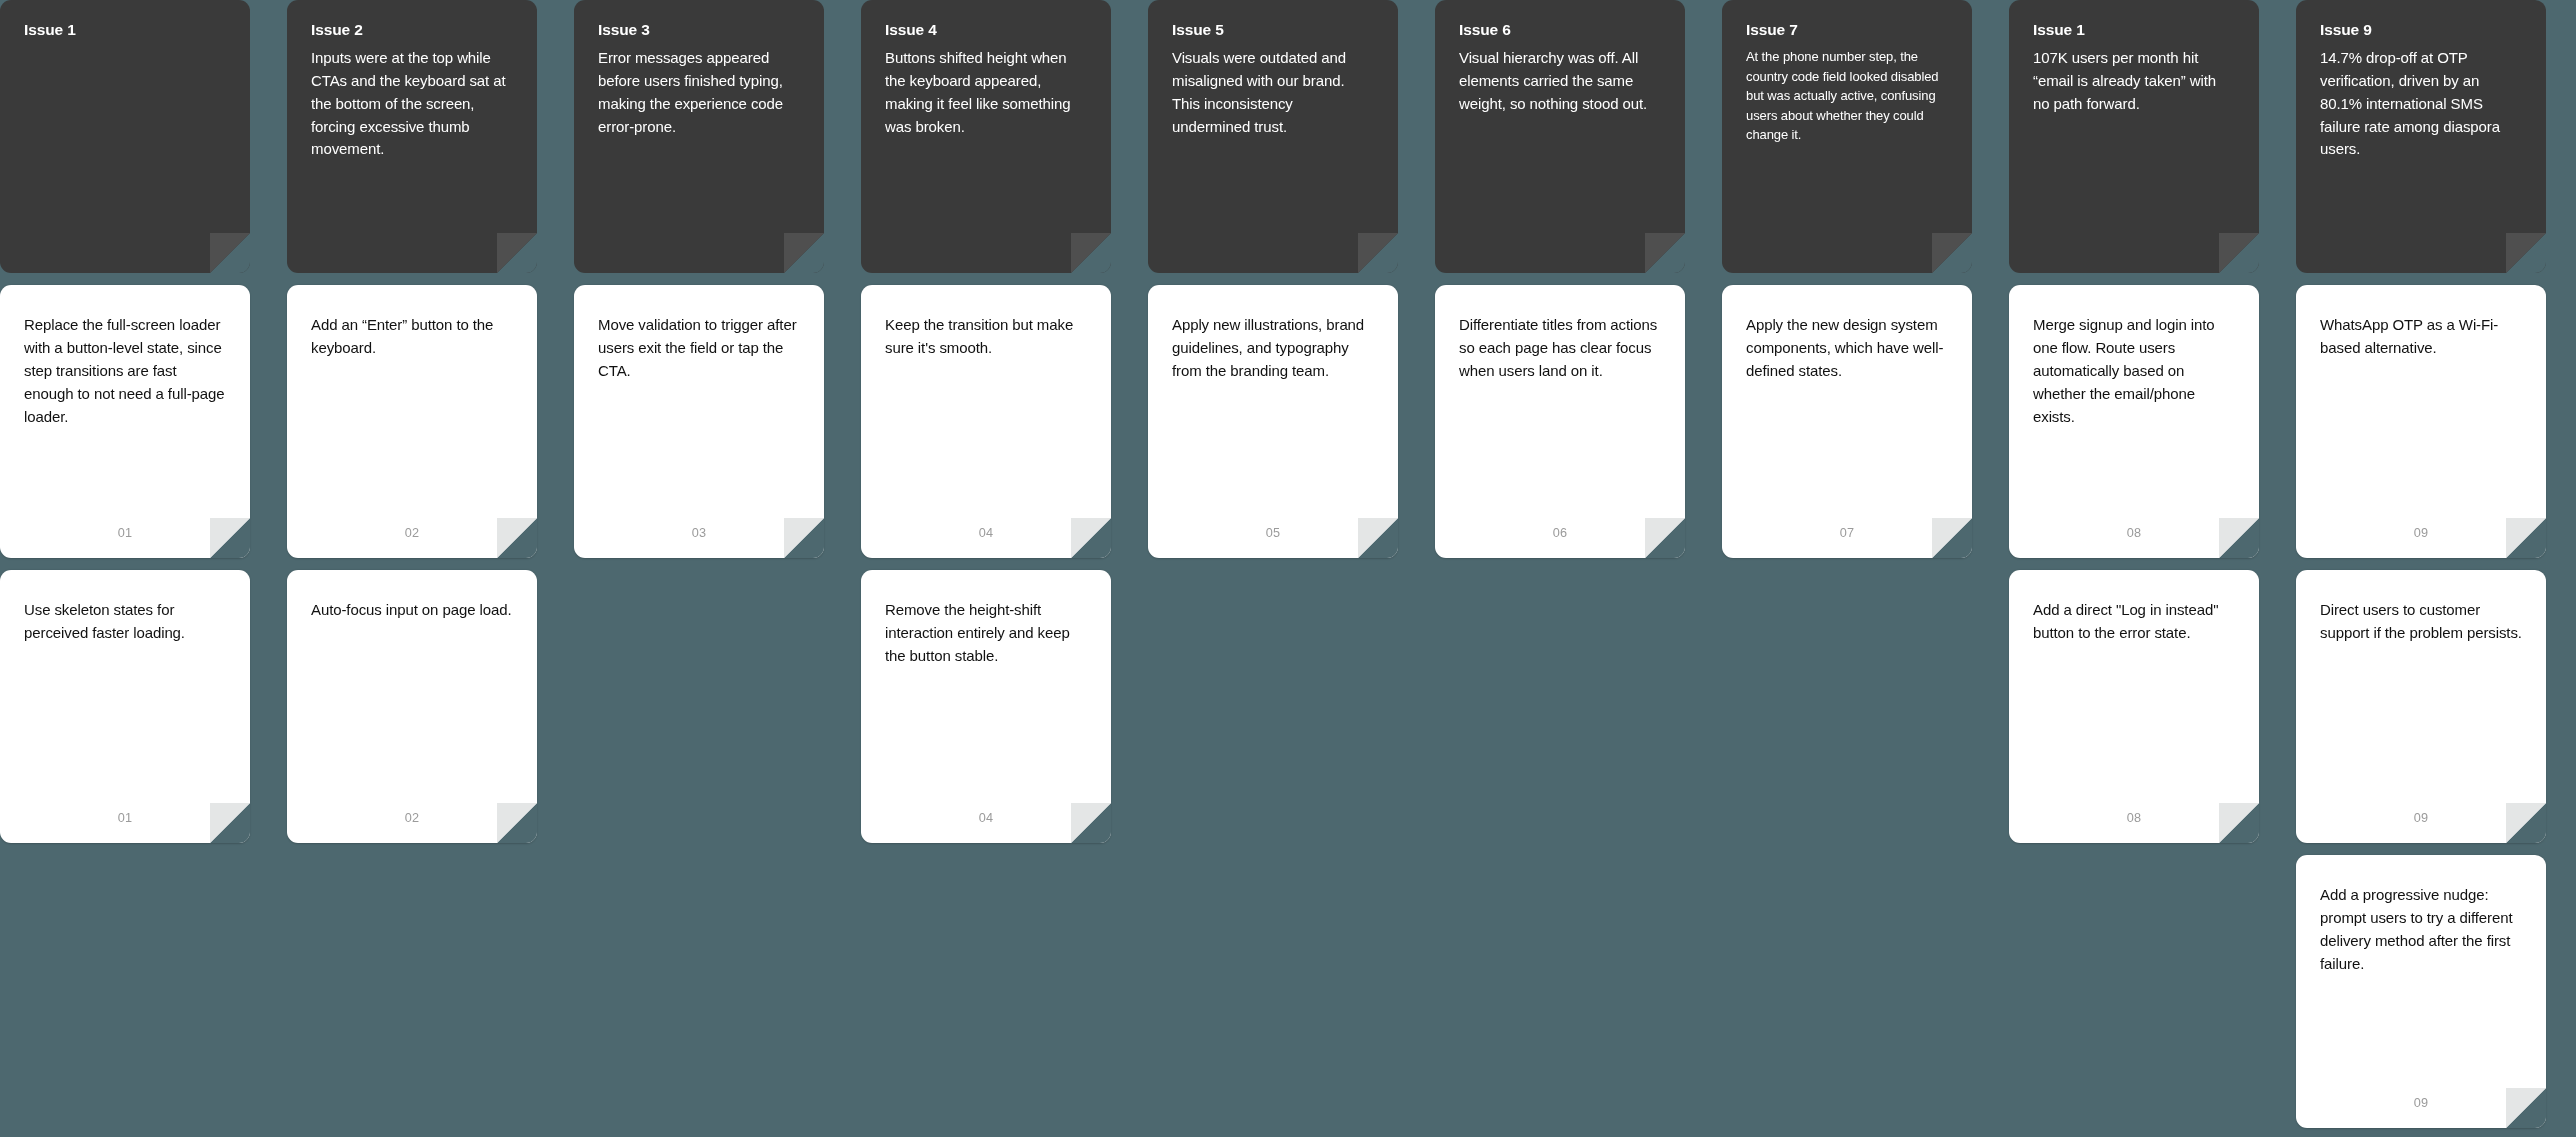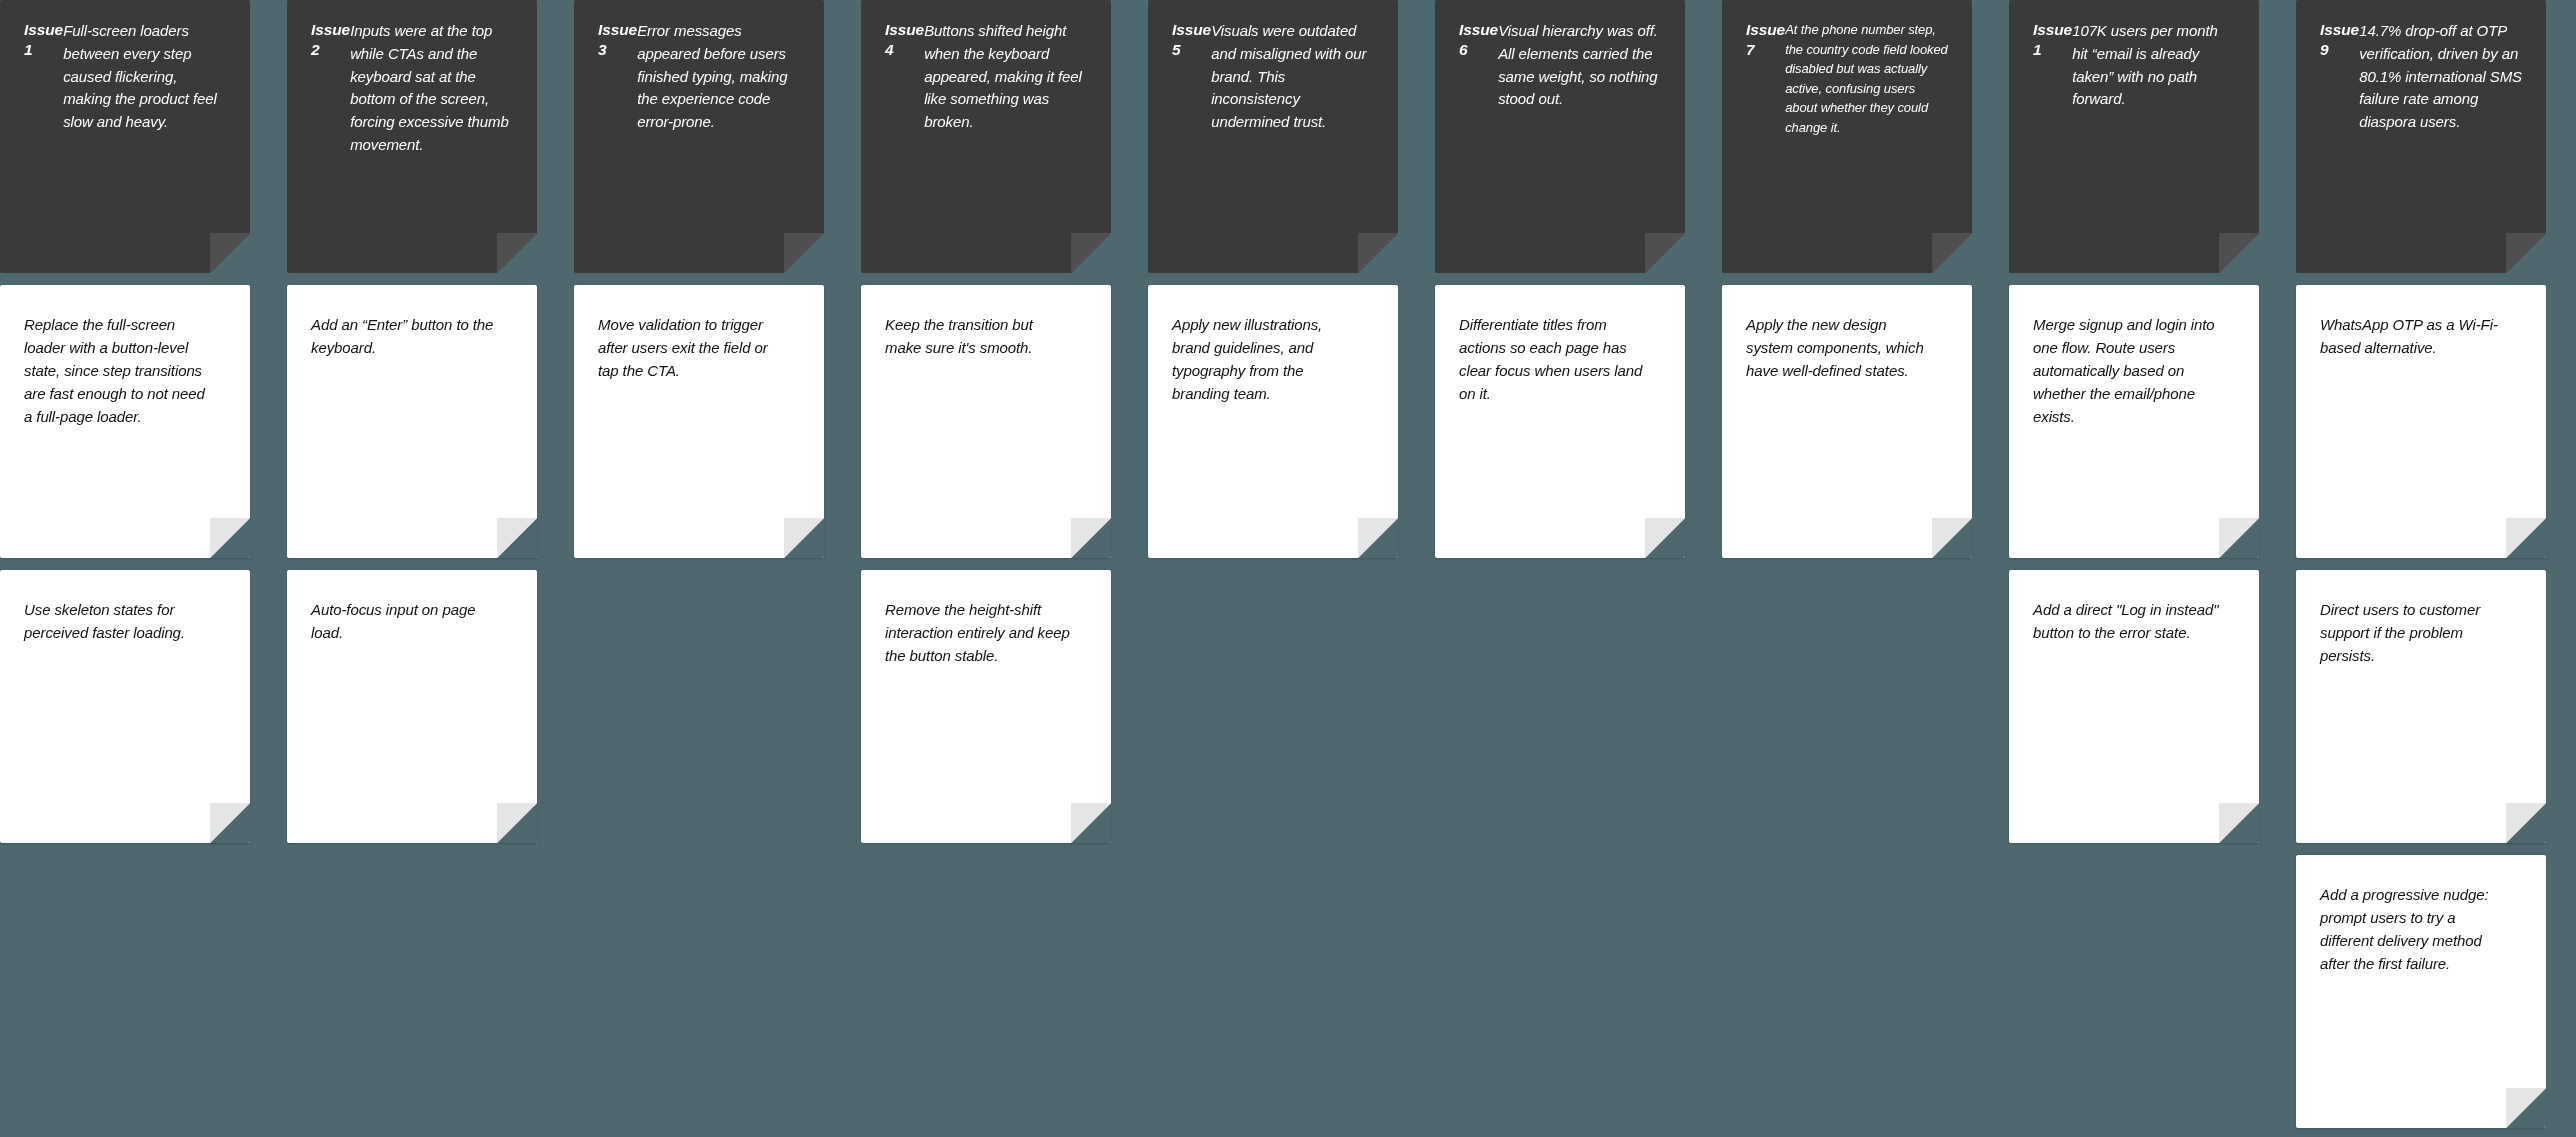--- a/index.html
+++ b/index.html
@@ -30,26 +30,25 @@
   }
 
   .cell { position:relative; }
 
   
   .card {
     position:absolute;
     left:18px; top:0;
     width:250px;
     height:273px;
-    border-radius:2px;
+    border-radius:11px;
     overflow:hidden;
     padding:20px 24px 18px 24px;
     display:flex;
-    flex-direction:row;
-    font-style:italic;
+    flex-direction:column;
   }
   .card.dark {
     background:#3a3a3a;
     color:#ffffff;
   }
   .card.light {
     background:#ffffff;
     color:#111111;
     box-shadow:0 0.9px 1.8px rgba(0,0,0,.18);
   }
@@ -113,21 +112,20 @@
   .row4 .card { height:273px; }
 </style>
 <style>.card.dark{background:#3a3a3a;}.card.light{background:#ffffff;}.card.dark .fold .tri{background:#4f4f4f;}.card.light .fold .tri{background:#e4e6e6;}.fold .sheet{background:#4d686f;}.card-num{color:#9b9b9b;}</style></head>
 <body style="background: rgb(77, 104, 111);">
 
 <div class="board">
   <div class="grid" id="grid">
       <div class="cell">
         <div class="card dark">
           <div class="issue-title">Issue 1</div>
-          <div class="issue-body">Full-screen loaders between every step caused flickering, making the product feel slow and heavy.</div>
           <div class="fold">
             <div class="sheet"></div>
             <div class="tri"></div>
           </div>
         </div>
       </div>
       <div class="cell">
         <div class="card dark">
           <div class="issue-title">Issue 2</div>
           <div class="issue-body">Inputs were at the top while CTAs and the keyboard sat at the bottom of the screen, forcing excessive thumb movement.</div>

